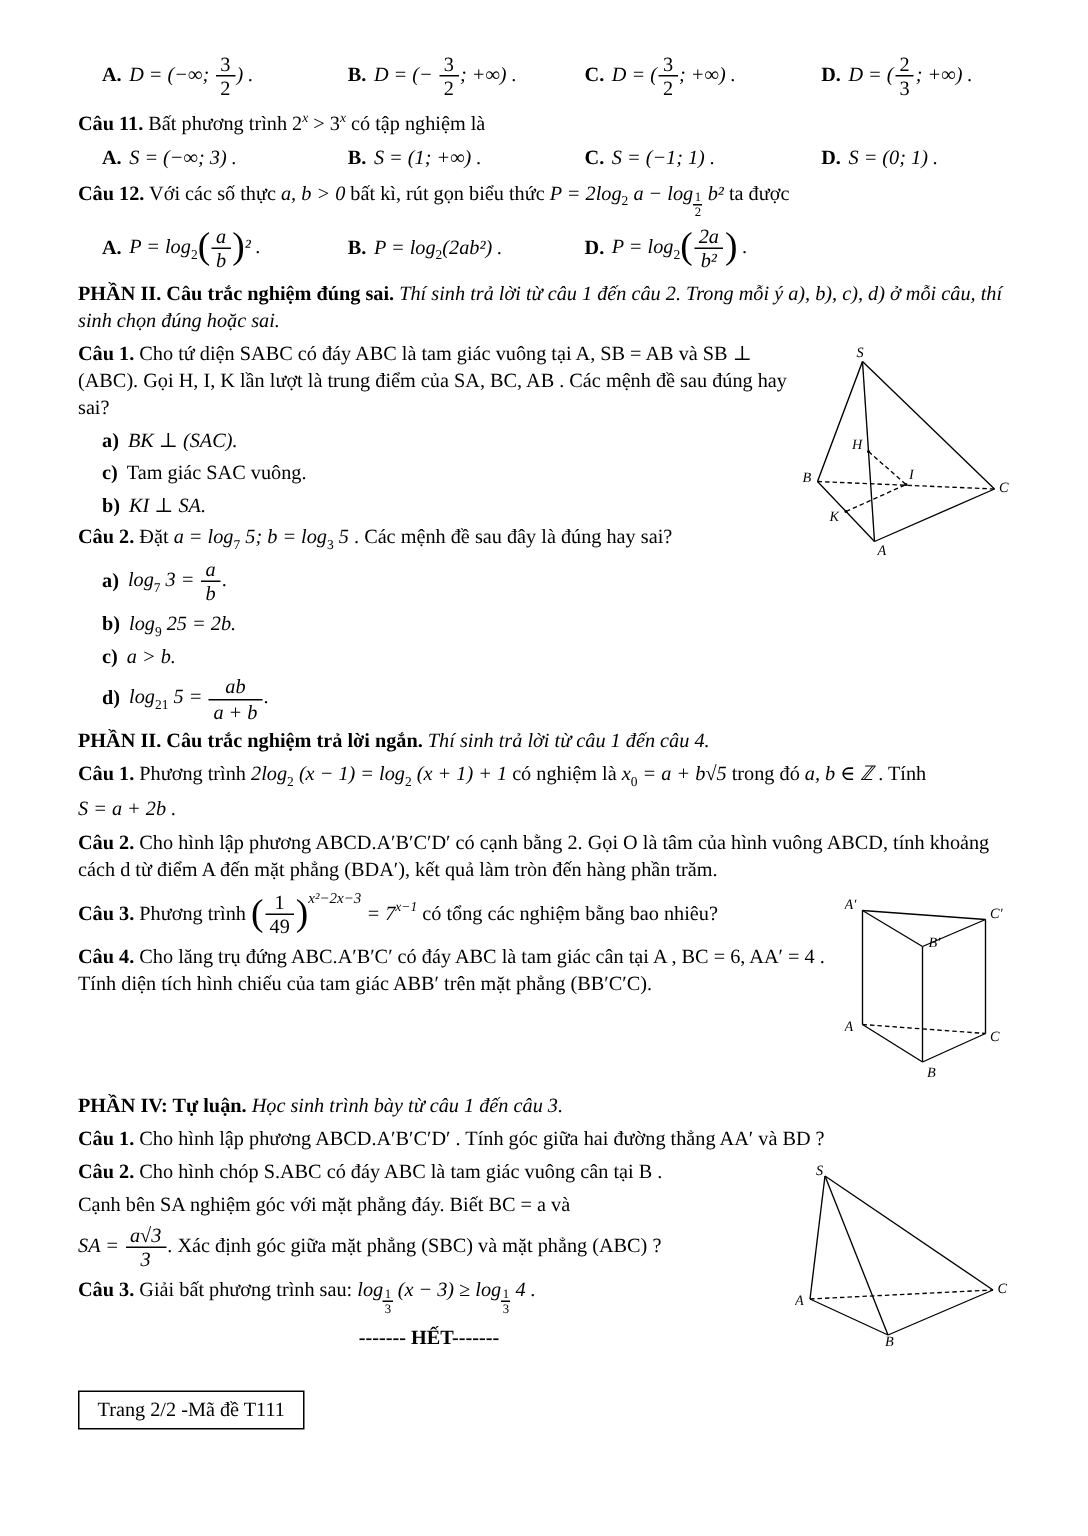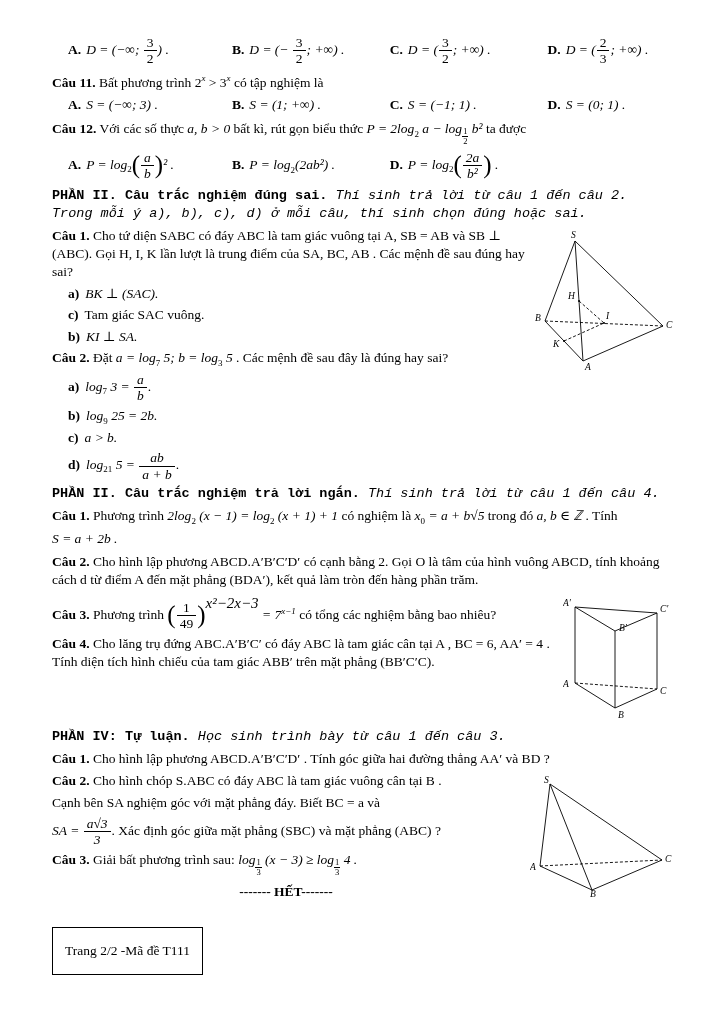--- a/index.html
+++ b/index.html
@@ -8,46 +8,46 @@
     width: 725px; height: 1024px; background: #ffffff; color: #000;
     font-family: "Liberation Serif", "DejaVu Serif", serif;
     font-size: 13.5px; line-height: 1.34; overflow: hidden;
   }
   .page { padding: 34px 50px 0 52px; }
   .para { margin: 0 0 4px 0; }
   .b { font-weight: bold; }
   .i { font-style: italic; }
   .m { font-style: italic; }
   .qnum { font-weight: bold; }
-  .heading { margin-top: 3px; font-family: Liberation Mono, monospace; }
+  .heading { margin-top: 3px; }
   .opts { display: flex; align-items: center; margin: 1px 0 6px 16px; }
   .o1 { width: 27%; } .o2 { width: 26%; } .o3 { width: 26%; } .o4 { width: 21%; }
   .opt-label { font-weight: bold; margin-right: 5px; }
   .frac { display: inline-block; vertical-align: middle; text-align: center;
           line-height: 1.12; font-style: normal; padding: 0 1px; }
   .frac.fi { font-style: italic; }
   .frac .num { display: block; border-bottom: 1px solid #000; padding: 0 3px; }
   .frac .den { display: block; padding: 0 3px; }
   .sfrac { display: inline-block; text-align: center; line-height: 1.05;
            font-size: 8.5px; font-style: normal; vertical-align: -11px; }
   .sfrac .num { display: block; border-bottom: 1px solid #000; padding: 0 1px; }
   .sfrac .den { display: block; }
   sub { font-size: 9px; }
   sup { font-size: 9px; }
-  .exp { font-size: 15px; vertical-align: 11px; font-style: italic; }
+  .exp { font-size: 10px; vertical-align: 11px; font-style: italic; }
   .bigp { font-size: 185%; font-weight: 400; vertical-align: middle; line-height: 1; }
   .items { margin-left: 16px; }
   .item { margin: 0 0 3px 0; }
   .item-label { font-weight: bold; margin-right: 6px; }
   .fig { float: right; margin: 2px 0 4px 10px; }
   svg line, svg path { stroke: #000; stroke-width: 0.9; }
   svg text { font-family: "Liberation Serif", serif; font-size: 9.5px; font-style: italic; fill: #000; }
   .clear { clear: both; }
   .end-mark { width: 80%; text-align: center; font-weight: bold; margin: 6px 0 10px 0; }
-  .footer-box { display: inline-block; border: 1px solid #000; padding: 14px 12px; margin-top: 16px; }
+  .footer-box { display: inline-block; border: 1px solid #000; padding: 3px 12px; margin-top: 16px; }
 </style>
 </head>
 <body>
 
 <div class="page">
 
   
   <div class="opts">
     <div class="o1"><span class="opt-label">A.</span><span class="m">D = (−∞; </span><span class="frac"><span class="num">3</span><span class="den">2</span></span><span class="m">) .</span></div>
     <div class="o2"><span class="opt-label">B.</span><span class="m">D = (− </span><span class="frac"><span class="num">3</span><span class="den">2</span></span><span class="m">; +∞) .</span></div>

